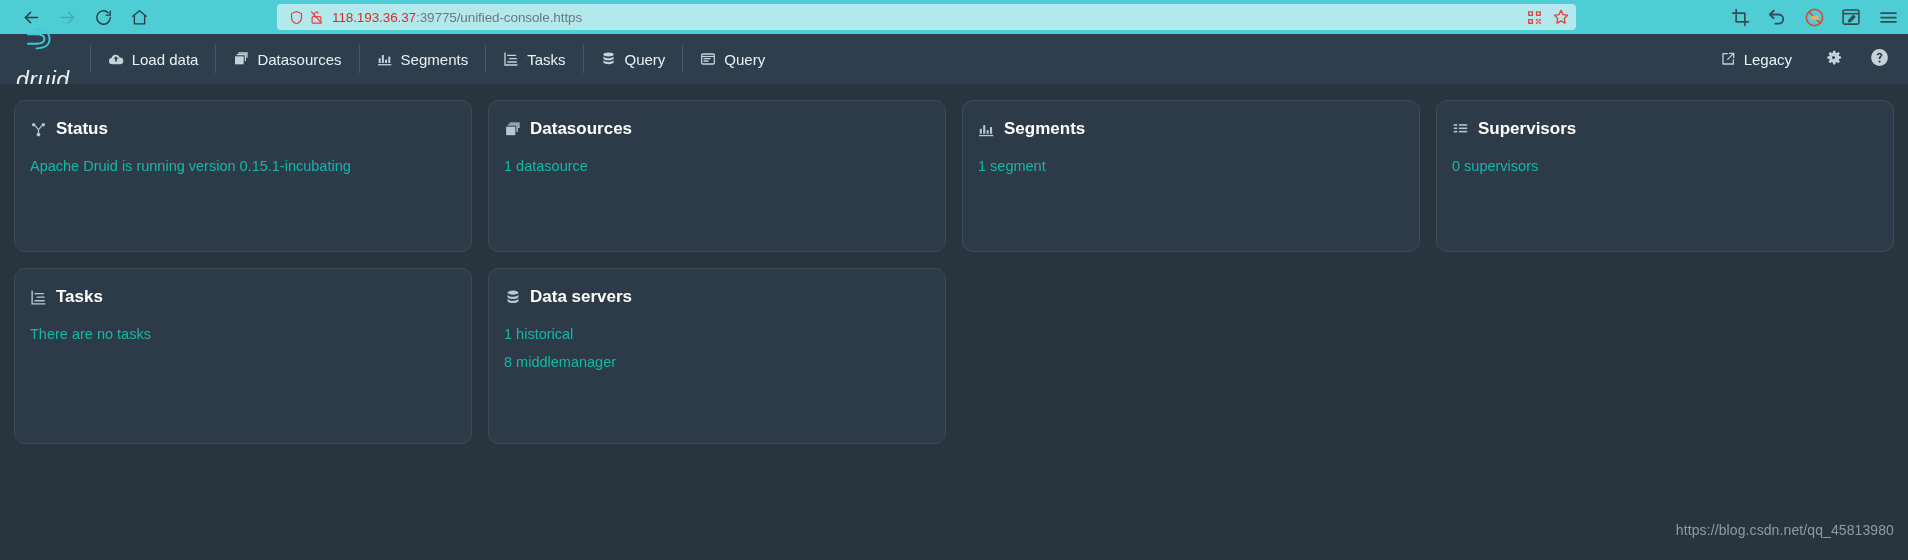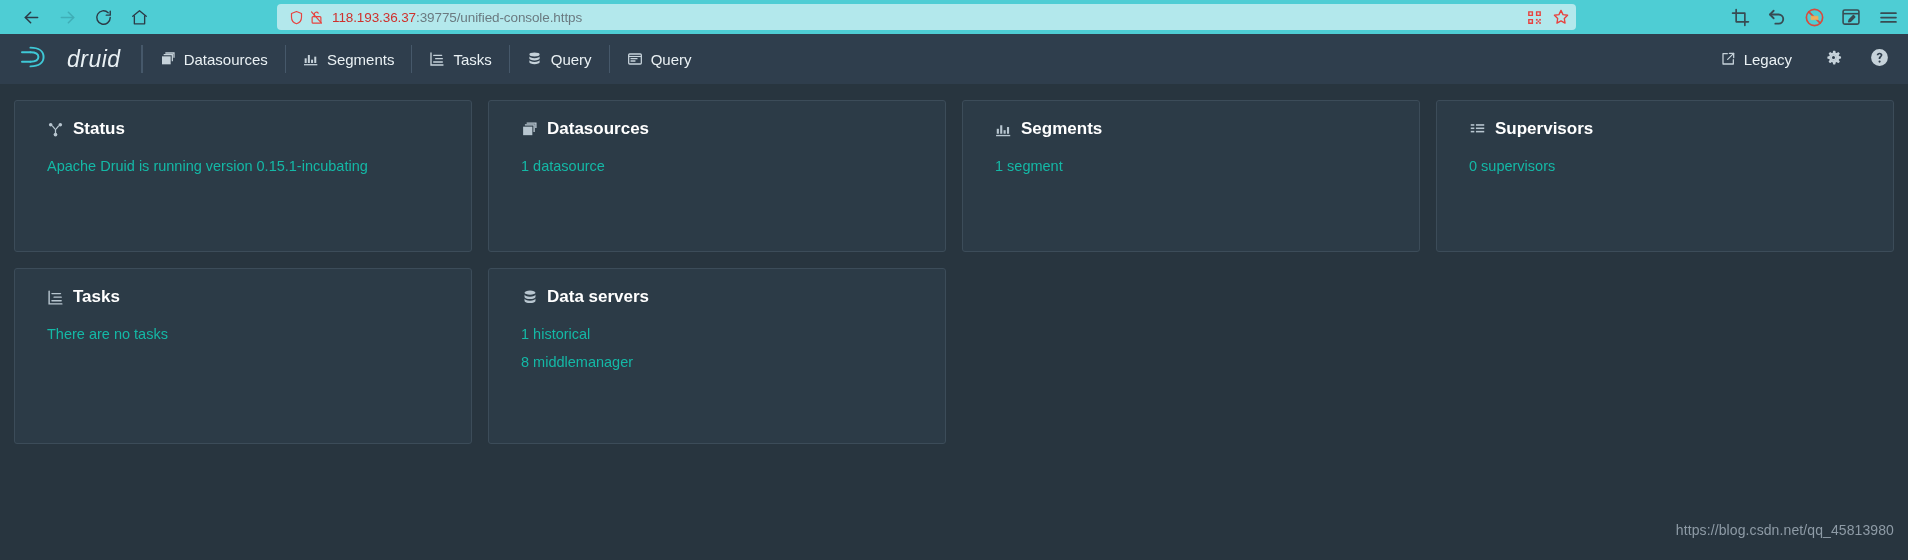--- a/index.html
+++ b/index.html
@@ -133,20 +133,21 @@
     padding: 0 14px 0 16px;
     position: relative;
   }
 
   .logo {
     display: flex;
     align-items: center;
     gap: 9px;
     padding-right: 20px;
     cursor: pointer;
+    flex-direction: column;
   }
   .logo-mark { display: block; }
   .logo-text {
     font-size: 23px;
     color: #eaf1f4;
     font-style: italic;
     letter-spacing: 0.5px;
     font-weight: 400;
   }
 
@@ -226,23 +227,23 @@
 
   .card-grid {
     display: grid;
     grid-template-columns: repeat(4, 1fr);
     gap: 16px;
   }
 
   .card {
     background: #2c3b47;
     border: 1px solid #3c4c59;
-    border-radius: 3px;
+    border-radius: 11px;
     height: 152px;
-    padding: 18px 32px;
+    padding: 18px 15px;
     cursor: pointer;
     overflow: hidden;
   }
 
   .card.tall { height: 176px; }
 
   .card-title {
     display: flex;
     align-items: center;
     gap: 9px;
@@ -406,20 +407,28 @@
         <path d="M6 21h9"></path>
       </svg>
     </span>
     <span class="logo-text">druid</span>
   </div>
 
   <div class="vdiv"></div>
 
   <div class="nav-items">
 
+    <div class="nav-item">
+      <span class="nic">
+        <svg width="17" height="17" viewBox="0 0 24 24" fill="currentColor">
+          <path d="M18.5 19H6a4.6 4.6 0 0 1-.6-9.16A6.2 6.2 0 0 1 17.4 9a4.9 4.9 0 0 1 1.1 10zM12 7.2L8.3 11h2.4v4h2.6v-4h2.4z"></path>
+        </svg>
+      </span>
+      <span>Load data</span>
+    </div>
 
     <div class="vdiv"></div>
 
     <div class="nav-item">
       <span class="nic">
         <svg width="16" height="16" viewBox="0 0 24 24" fill="none" stroke="currentColor" stroke-width="1.9">
           <path d="M8 3h13v7"></path>
           <rect x="3" y="8" width="13" height="12" fill="currentColor" stroke="none"></rect>
           <path d="M5.5 5.5h13v10"></path>
         </svg>

